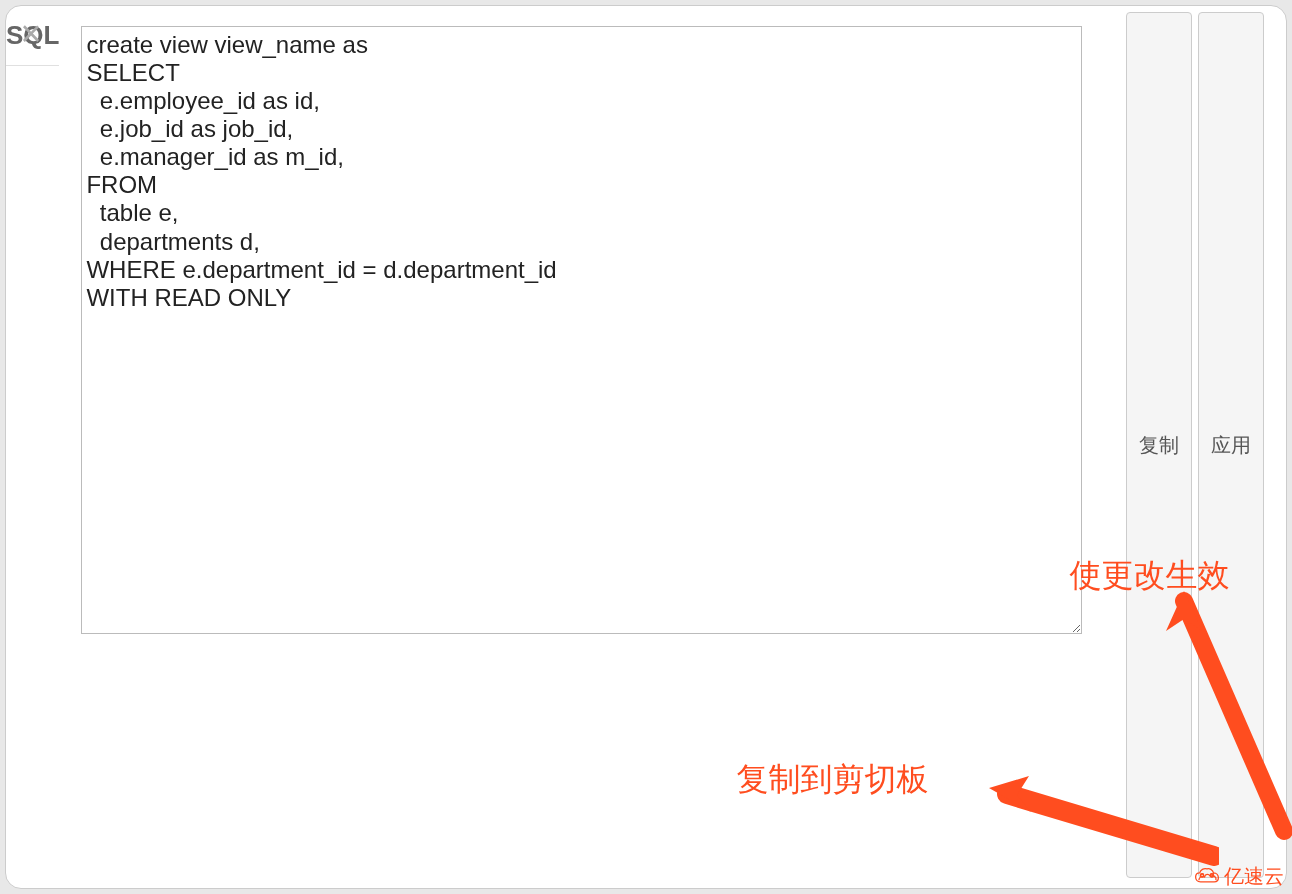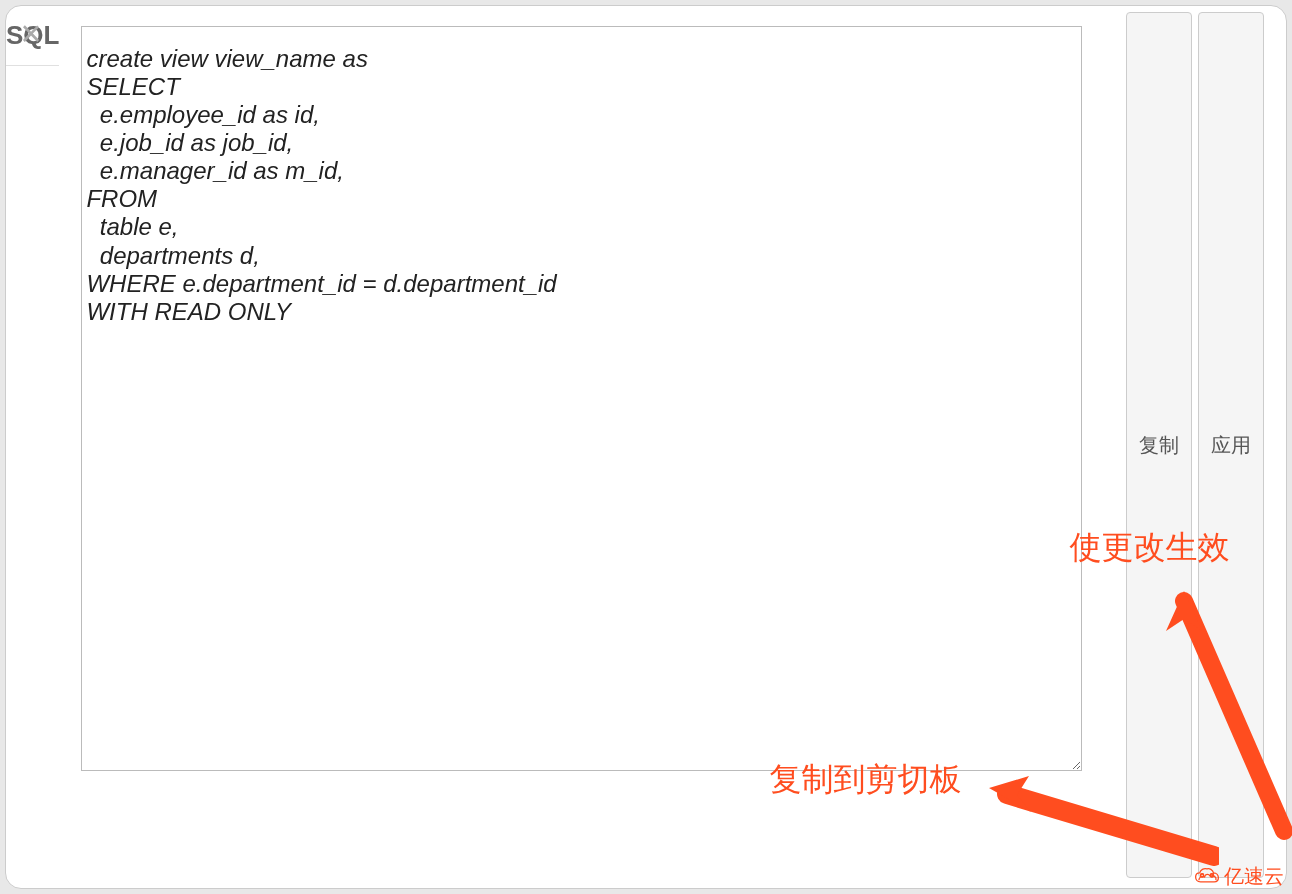--- a/index.html
+++ b/index.html
@@ -52,31 +52,30 @@
       background: none;
       border: none;
     }
     .modal-body {
       flex: 1;
       padding: 20px 22px 10px 22px;
       position: relative;
     }
     .sql-textarea {
       width: 100%;
-      height: 745px;
+      height: 608px;
       border: 1px solid #bbb;
       font-family: -apple-system, "Helvetica Neue", Arial, sans-serif;
       font-size: 24px;
       line-height: 1.17;
-      padding: 18px 4px;
+      padding: 4px 4px;
       resize: both;
       color: #222;
       white-space: pre;
       overflow: auto;
-      font-style: italic;
     }
     .modal-footer {
       padding: 6px 22px 10px 22px;
       display: flex;
       justify-content: center;
       gap: 6px;
     }
     .footer-btn {
       background: #f5f5f5;
       border: 1px solid #ccc;
@@ -88,26 +87,26 @@
     }
     .annotation {
       position: absolute;
       color: #ff4d1f;
       font-size: 32px;
       font-weight: 500;
       pointer-events: none;
       white-space: nowrap;
     }
     .annotation-apply {
-      top: 520px;
+      top: 548px;
       left: 1010px;
     }
     .annotation-copy {
       top: 752px;
-      left: 710px;
+      left: 677px;
     }
     .arrow {
       position: absolute;
       pointer-events: none;
     }
     .watermark {
       position: absolute;
       bottom: 4px;
       right: 8px;
       display: flex;

